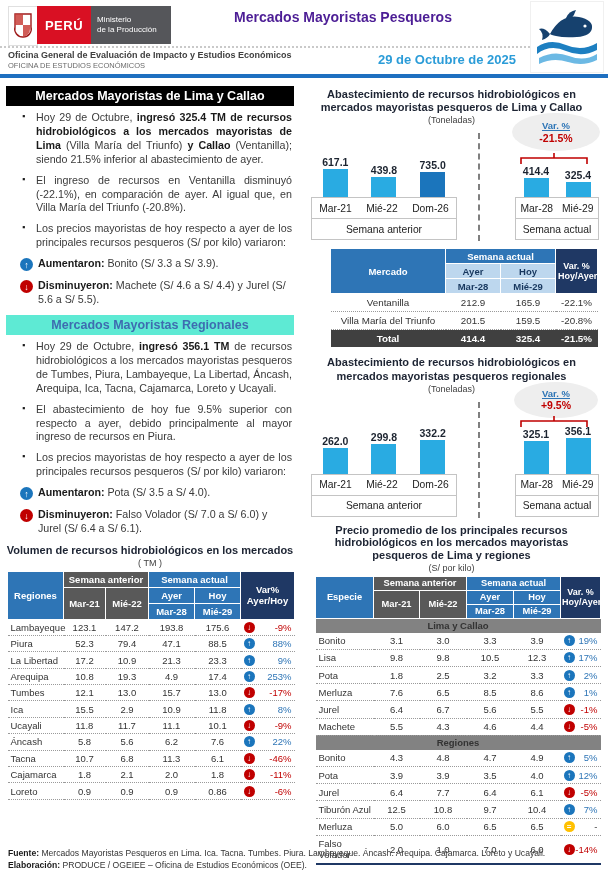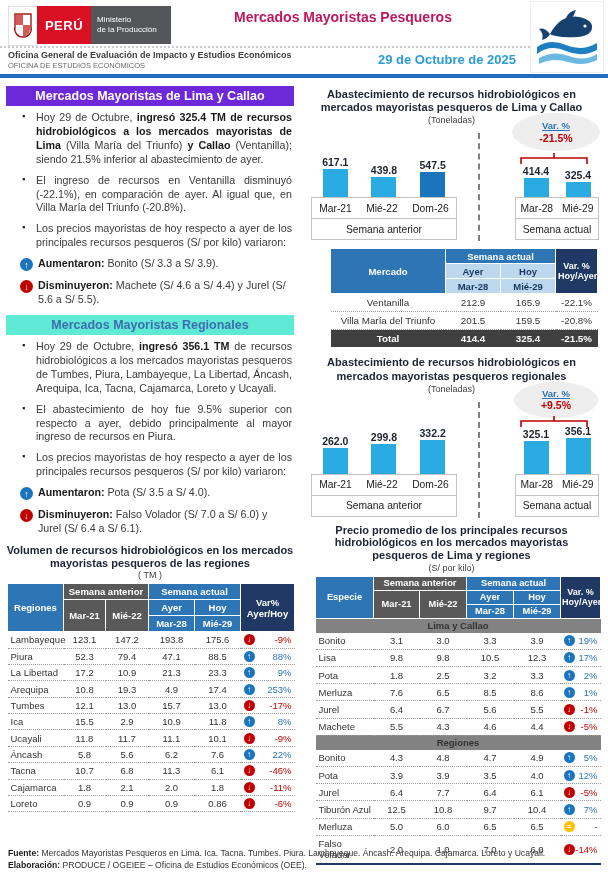--- a/index.html
+++ b/index.html
@@ -5,34 +5,34 @@
   html,body{margin:0;padding:0;}
   body{width:608px;height:878px;background:#fff;font-family:"Liberation Sans",sans-serif;position:relative;overflow:hidden;color:#333;}
   .abs{position:absolute;}
   
   #hdr{position:relative;height:80px;}
   .coat{left:8px;top:6px;width:28px;height:38px;border:1px solid #e0e0e0;display:flex;align-items:center;justify-content:center;}
   .peru-box{left:37px;top:6px;width:54px;height:38px;background:#D91023;color:#fff;display:flex;align-items:center;justify-content:center;font-weight:bold;font-size:13px;letter-spacing:.5px;}
   .min-box{left:91px;top:6px;width:74px;height:38px;background:#55565A;color:#fff;font-size:8px;display:flex;flex-direction:column;justify-content:center;padding-left:6px;line-height:1.25;}
   .hdr-titles{left:152px;top:9px;width:382px;text-align:center;}
   .ht1{font-size:15px;font-weight:bold;color:#1D1D2B;}
-  .ht2{font-size:14px;font-weight:bold;color:#be185d;}
+  .ht2{font-size:14px;font-weight:bold;color:#4c1d95;}
   .dotline{left:0;top:46px;width:534px;border-top:2px dotted #c9c9c9;}
   .office{left:8px;top:50px;line-height:1.2;}
   .of1{font-size:9px;font-weight:bold;color:#404040;}
   .of2{font-size:7.5px;color:#6a6a6a;}
   .hdate{right:92px;top:52px;font-size:13px;font-weight:bold;color:#2B9CD8;}
   .fishbox{right:4px;top:1px;width:72px;height:70px;border:1px solid #f0f0f0;display:flex;align-items:center;justify-content:center;background:#fff;}
   .bluebar-top{left:0;top:74px;width:608px;height:4px;background:#1E6FC0;}
   
   #leftcol{position:absolute;left:6px;top:86px;width:288px;}
   #rightcol{position:absolute;left:301px;top:86px;width:301px;}
   
   .secbar{height:20px;display:flex;align-items:center;justify-content:center;font-weight:bold;font-size:12.5px;}
-  .secbar.blue{background:#6d28d9;color:#fff;}
+  .secbar.blue{background:#000000;color:#fff;}
   .secbar.amber{background:#5eead4;color:#3E6CB0;}
   
   ul.bullets{margin:5px 0 0 0;padding:0 2px 0 30px;list-style:none;}
   ul.bullets li{position:relative;font-size:10.7px;line-height:1.3;color:#3A3A3A;text-align:justify;margin-bottom:7px;}
   ul.bullets li::before{content:"▪";position:absolute;left:-14px;top:0;font-size:9px;color:#1a1a1a;}
   .pcline{display:flex;align-items:flex-start;margin:2px 0 8px 14px;padding-right:4px;}
   .pctext{font-size:10.7px;line-height:1.3;color:#3A3A3A;margin-left:5px;}
   .pctext b{color:#1a1a1a;}
   .cicon{display:inline-flex;align-items:center;justify-content:center;border-radius:50%;color:#fff;font-weight:bold;flex:0 0 auto;}
   .cicon.big{width:13px;height:13px;font-size:9px;margin-top:1px;}
@@ -168,21 +168,20 @@
     <span class="cicon big up">↑</span>
     <span class="pctext"><b>Aumentaron:</b><span> Pota (S/ 3.5 a S/ 4.0).</span></span>
   </div>
   <div class="pcline">
     <span class="cicon big down">↓</span>
     <span class="pctext"><b>Disminuyeron:</b><span> Falso Volador (S/ 7.0 a S/ 6.0) y Jurel (S/ 6.4 a S/ 6.1).</span></span>
   </div>
 
   <div class="tbl-title">
     <div>Volumen de recursos hidrobiológicos en los mercados</div>
-    <div>mayoristas pesqueros de las regiones</div>
   </div>
   <div class="tbl-unit">( TM )</div>
   <table id="regtable">
     <colgroup>
         <col style="width:56px">
         <col style="width:42px">
         <col style="width:43px">
         <col style="width:46px">
         <col style="width:46px">
         <col style="width:54px">
@@ -364,21 +363,21 @@
         <div class="grp g1">
             <div class="barcol">
               <div class="bval">617.1</div>
               <div class="bar light" style="height: 28px;"></div>
             </div>
             <div class="barcol">
               <div class="bval">439.8</div>
               <div class="bar light" style="height: 20px;"></div>
             </div>
             <div class="barcol">
-              <div class="bval">547.5</div>
+              <div class="bval">735.0</div>
               <div class="bar dark" style="height: 25px;"></div>
             </div>
           </div>
         <div class="grp g2">
             <div class="barcol">
               <div class="bval">414.4</div>
               <div class="bar light" style="height: 19px;"></div>
             </div>
             <div class="barcol">
               <div class="bval">325.4</div>

